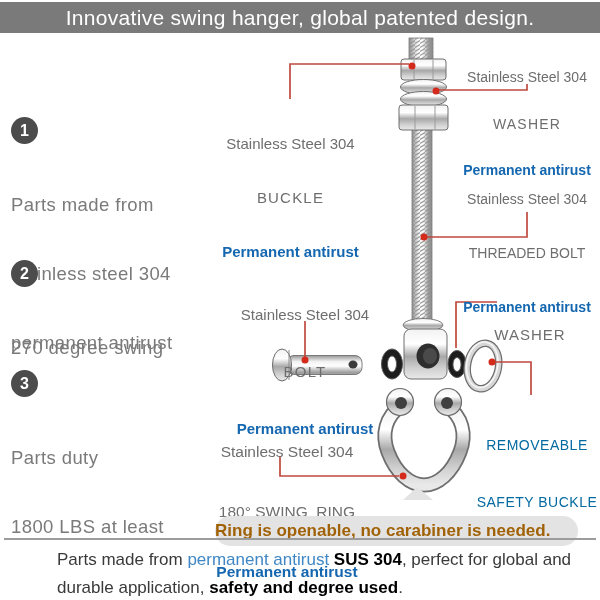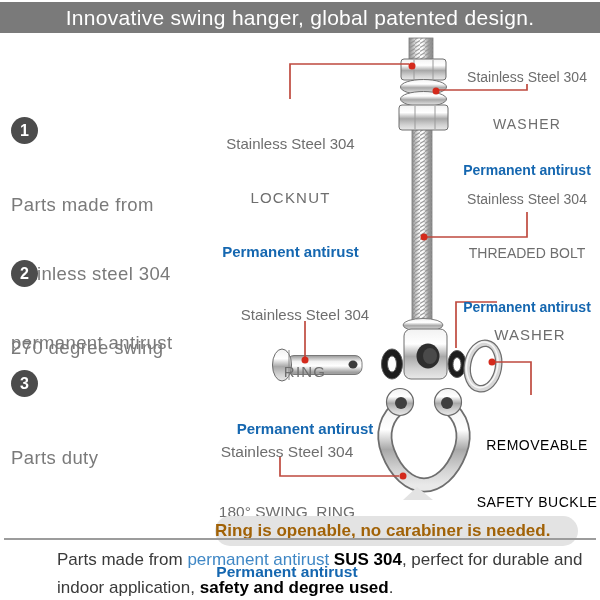--- a/index.html
+++ b/index.html
@@ -15,21 +15,21 @@
   .ftext{margin-top:3px;color:#7a7a7a;font-size:18.5px;line-height:23px;letter-spacing:.4px;white-space:pre-wrap;}
   .plabel{position:absolute;text-align:center;white-space:pre-wrap;}
   .pl-gray{color:#6e6e6e;}
   .pl-blue{color:#1567b0;font-weight:bold;}
   .lbl-washer-top{left:447px;top:39px;width:160px;font-size:14px;line-height:15.5px;}
   .lbl-locknut{left:208px;top:99px;width:165px;font-size:15px;line-height:18px;}
   .lbl-threaded{left:447px;top:154px;width:160px;font-size:14px;line-height:18px;}
   .lbl-bolt{left:224px;top:267px;width:162px;font-size:15px;line-height:19px;}
   .lbl-washer-side{left:490px;top:295px;width:80px;font-size:15px;line-height:16px;letter-spacing:1px;}
   .lbl-swingring{left:203px;top:402px;width:168px;font-size:15.5px;line-height:20px;}
-  .lbl-buckle{left:474px;top:398px;width:126px;font-size:14px;line-height:19px;letter-spacing:.5px;color:#000000;}
+  .lbl-buckle{left:474px;top:398px;width:126px;font-size:14px;line-height:19px;letter-spacing:.5px;color:#0369a1;}
   .spaced{letter-spacing:1.2px;}
   .callout{position:absolute;left:215px;top:516px;width:363px;height:30px;background:#e3e3e3;
            border-radius:16px;color:#a16207;font-size:17px;font-weight:bold;text-align:left;line-height:30px;}
   .divider{position:absolute;top:538px;left:4px;width:592px;height:2px;background:#9c9c9c;}
   .footer{position:absolute;left:57px;top:546px;width:540px;font-size:17px;line-height:28px;color:#3a3a3a;}
   .footer-line{white-space:nowrap;}
   .footer span{white-space:pre;}
   .fp{color:#3a3a3a;}
   .fb{color:#3f87c5;}
   .fbb{color:#000000;font-weight:bold;}
@@ -154,57 +154,58 @@
   <div class="feature f2">
     <div class="num">2</div>
     <div class="ftext">
       <div>270 degree swing</div>
     </div>
   </div>
   <div class="feature f3">
     <div class="num">3</div>
     <div class="ftext">
       <div>Parts duty</div>
+      <div>1800 LBS at least</div>
     </div>
   </div>
 
   <div class="plabel lbl-washer-top">
     <div class="pl-gray">Stainless Steel 304</div>
     <div class="pl-gray spaced">WASHER</div>
     <div class="pl-blue">Permanent antirust</div>
   </div>
   <div class="plabel lbl-locknut">
     <div class="pl-gray">Stainless Steel 304</div>
-    <div class="pl-gray spaced">LOCKNUT</div>
+    <div class="pl-gray spaced">BUCKLE</div>
     <div class="pl-blue">Permanent antirust</div>
   </div>
   <div class="plabel lbl-threaded">
     <div class="pl-gray">Stainless Steel 304</div>
     <div class="pl-gray">THREADED BOLT</div>
     <div class="pl-blue">Permanent antirust</div>
   </div>
   <div class="plabel lbl-bolt">
     <div class="pl-gray">Stainless Steel 304</div>
-    <div class="pl-gray spaced">RING</div>
+    <div class="pl-gray spaced">BOLT</div>
     <div class="pl-blue">Permanent antirust</div>
   </div>
   <div class="plabel lbl-washer-side pl-gray">
     <div>WASHER</div>
   </div>
   <div class="plabel lbl-swingring">
     <div class="pl-gray">Stainless Steel 304</div>
     <div class="pl-gray">180° SWING  RING</div>
     <div class="pl-blue">Permanent antirust</div>
   </div>
   <div class="plabel lbl-buckle">
     <div>REMOVEABLE</div>
     <div>SAFETY BUCKLE</div>
   </div>
 
   <div class="callout">Ring is openable, no carabiner is needed.</div>
 
   <div class="divider"></div>
   <div class="footer">
-    <div class="footer-line"><span class="fp">Parts made from </span><span class="fb">permanent antirust </span><span class="fbb">SUS 304</span><span class="fp">, perfect for durable and</span></div>
-    <div class="footer-line"><span class="fp">indoor application, </span><span class="fbb">safety and degree used</span><span class="fp">.</span></div>
+    <div class="footer-line"><span class="fp">Parts made from </span><span class="fb">permanent antirust </span><span class="fbb">SUS 304</span><span class="fp">, perfect for global and</span></div>
+    <div class="footer-line"><span class="fp">durable application, </span><span class="fbb">safety and degree used</span><span class="fp">.</span></div>
   </div>
 
 </div>
 
 </body></html>

